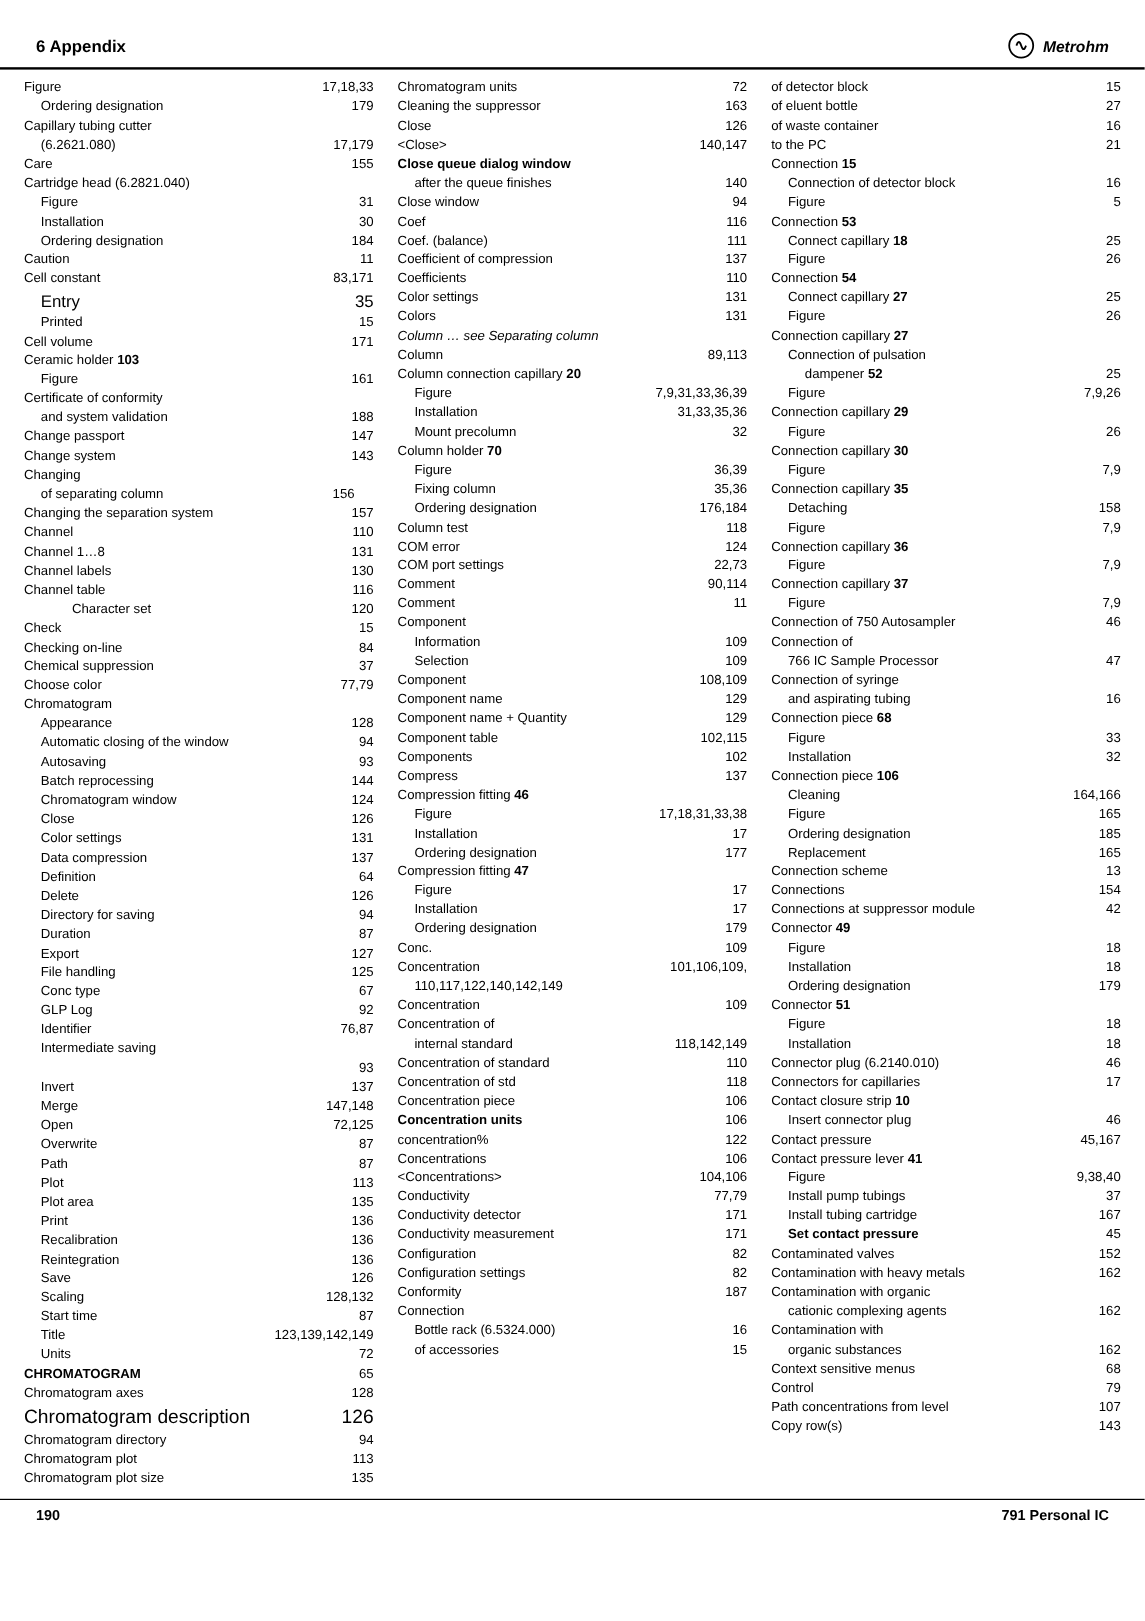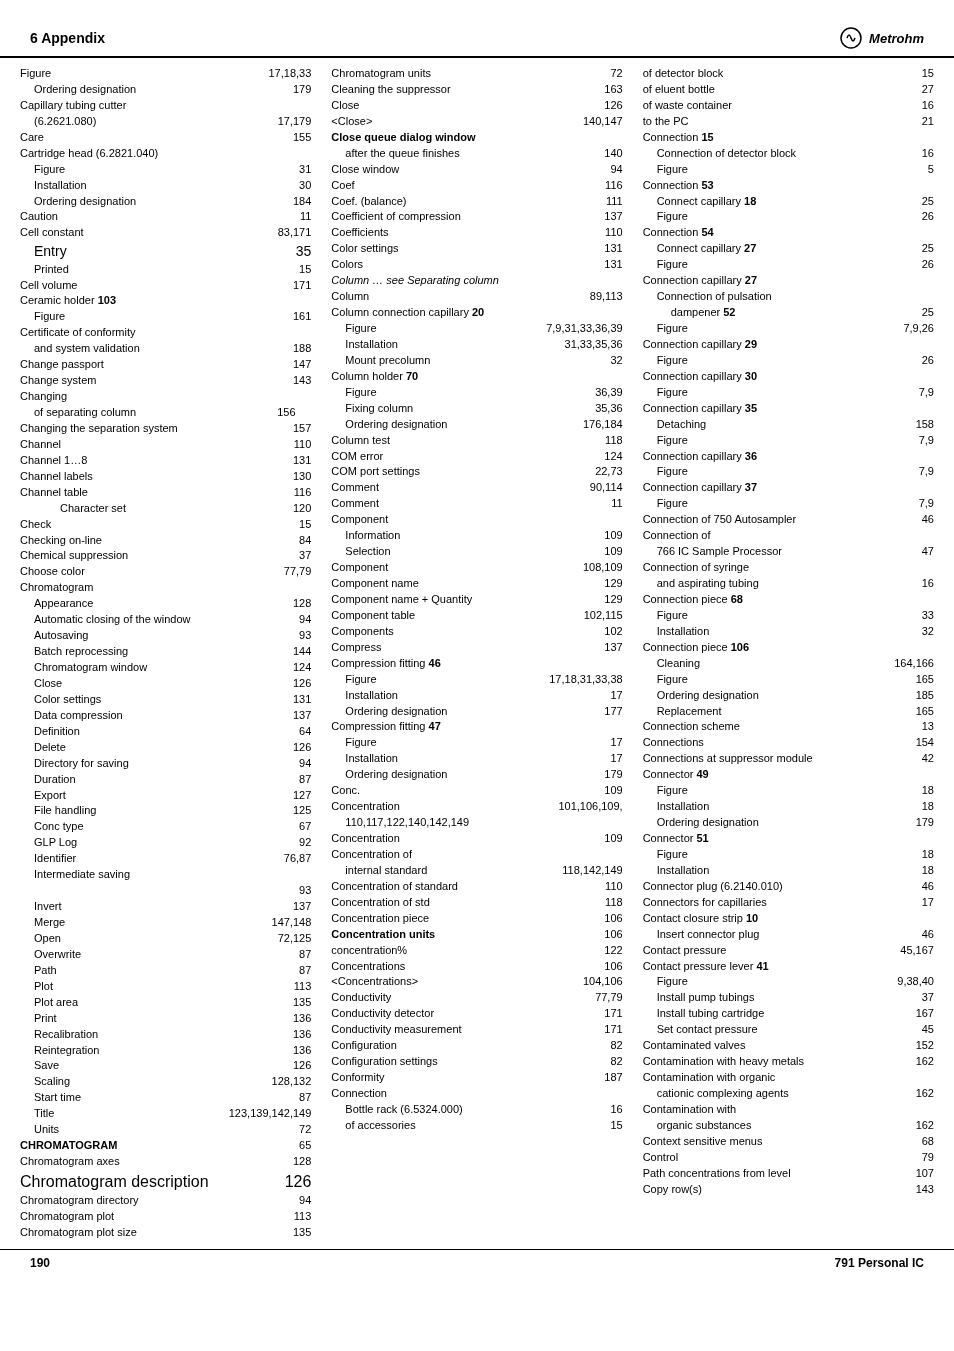--- a/index.html
+++ b/index.html
@@ -884,21 +884,21 @@
         </div>
         <div style="display: flex; justify-content: space-between; line-height: 1.45; font-size: 11px;">
           <span style="padding-left: 14px; flex: 1 1 0%;">Install pump tubings</span>
           <span style="text-align: right; min-width: 50px; white-space: nowrap;">37</span>
         </div>
         <div style="display: flex; justify-content: space-between; line-height: 1.45; font-size: 11px;">
           <span style="padding-left: 14px; flex: 1 1 0%;">Install tubing cartridge</span>
           <span style="text-align: right; min-width: 50px; white-space: nowrap;">167</span>
         </div>
         <div style="display: flex; justify-content: space-between; line-height: 1.45; font-size: 11px;">
-          <span style="padding-left: 14px; flex: 1 1 0%;">Set contact pressure</span>
+          <span style="padding-left: 14px; flex: 1 1 0%; font-weight: bold;">Set contact pressure</span>
           <span style="text-align: right; min-width: 50px; white-space: nowrap;">45</span>
         </div>
         <div style="display: flex; justify-content: space-between; line-height: 1.45; font-size: 11px;">
           <span style="padding-left: 0px; flex: 1 1 0%;">Contaminated valves</span>
           <span style="text-align: right; min-width: 50px; white-space: nowrap;">152</span>
         </div>
         <div style="display: flex; justify-content: space-between; line-height: 1.45; font-size: 11px;">
           <span style="padding-left: 0px; flex: 1 1 0%;">Contamination with heavy metals</span>
           <span style="text-align: right; min-width: 50px; white-space: nowrap;">162</span>
         </div>

